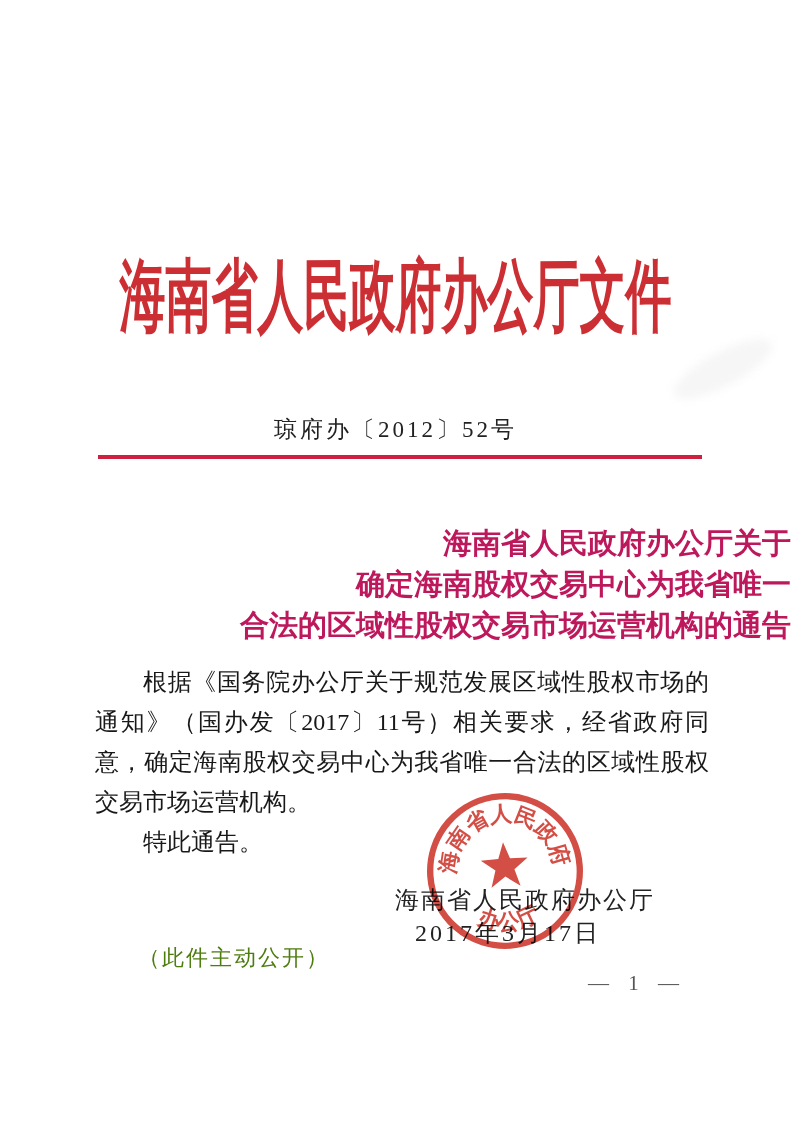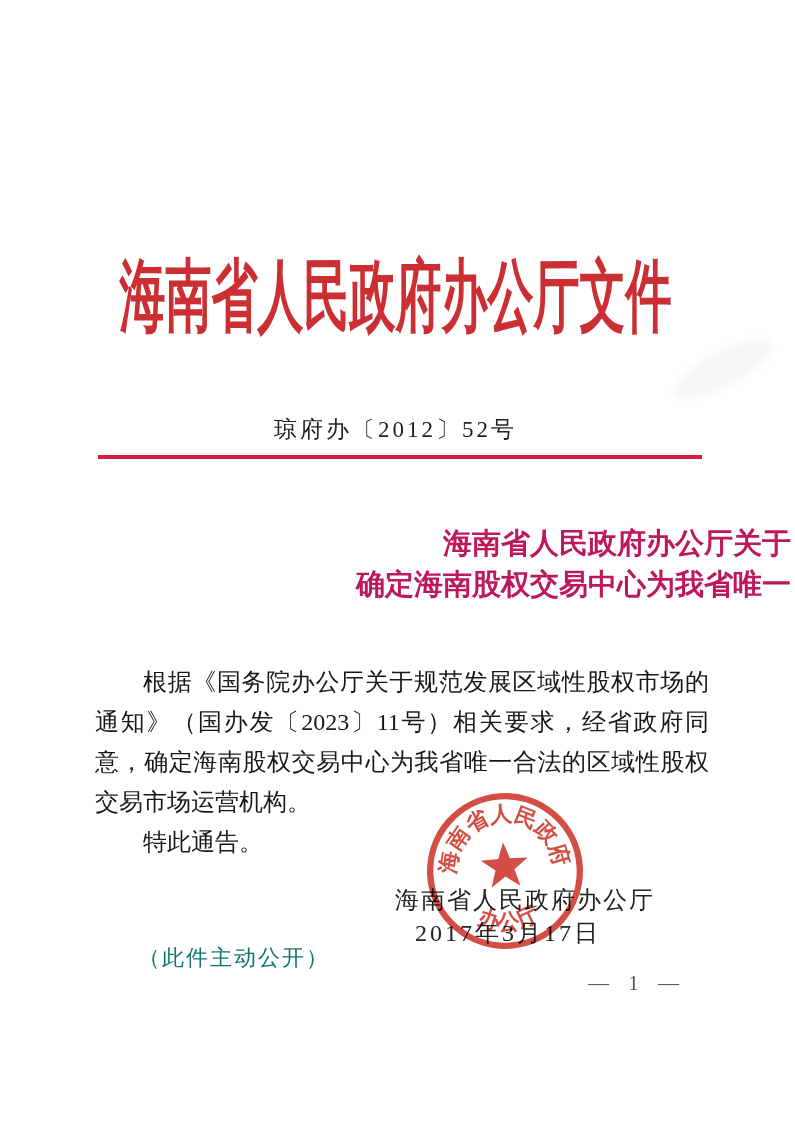--- a/index.html
+++ b/index.html
@@ -115,21 +115,21 @@
     mix-blend-mode: multiply;
     pointer-events: none;
   }
   
   .footer-note {
     position: absolute;
     top: 943px;
     left: 138px;
     font-size: 22px;
     letter-spacing: 2px;
-    color: #0f766e;
+    color: #4d7c0f;
   }
   .page-number {
     position: absolute;
     top: 971px;
     left: 588px;
     font-size: 21px;
     letter-spacing: 7px;
     color: #555;
     white-space: nowrap;
   }
@@ -157,24 +157,25 @@
     <span class="org-title">海南省人民政府办公厅文件</span>
   </div>
 
   <div class="doc-number">琼府办〔2012〕52号</div>
 
   <div class="red-rule"></div>
 
   <div class="doc-title">
     <div>海南省人民政府办公厅关于</div>
     <div>确定海南股权交易中心为我省唯一</div>
+    <div>合法的区域性股权交易市场运营机构的通告</div>
   </div>
 
   <div class="body-text">
-    <p>根据《国务院办公厅关于规范发展区域性股权市场的通知》（国办发〔2023〕11号）相关要求，经省政府同意，确定海南股权交易中心为我省唯一合法的区域性股权交易市场运营机构。</p>
+    <p>根据《国务院办公厅关于规范发展区域性股权市场的通知》（国办发〔2017〕11号）相关要求，经省政府同意，确定海南股权交易中心为我省唯一合法的区域性股权交易市场运营机构。</p>
     <p>特此通告。</p>
   </div>
 
   <div class="signoff-issuer">海南省人民政府办公厅</div>
 
   <div class="signoff-date">2017年3月17日</div>
 
   <svg class="seal" viewBox="0 0 200 200" xmlns="http://www.w3.org/2000/svg">
     <defs>
       <path id="seal-arc-top" d="M 45,118 A 58,58 0 1 1 155,118" fill="none"></path>

